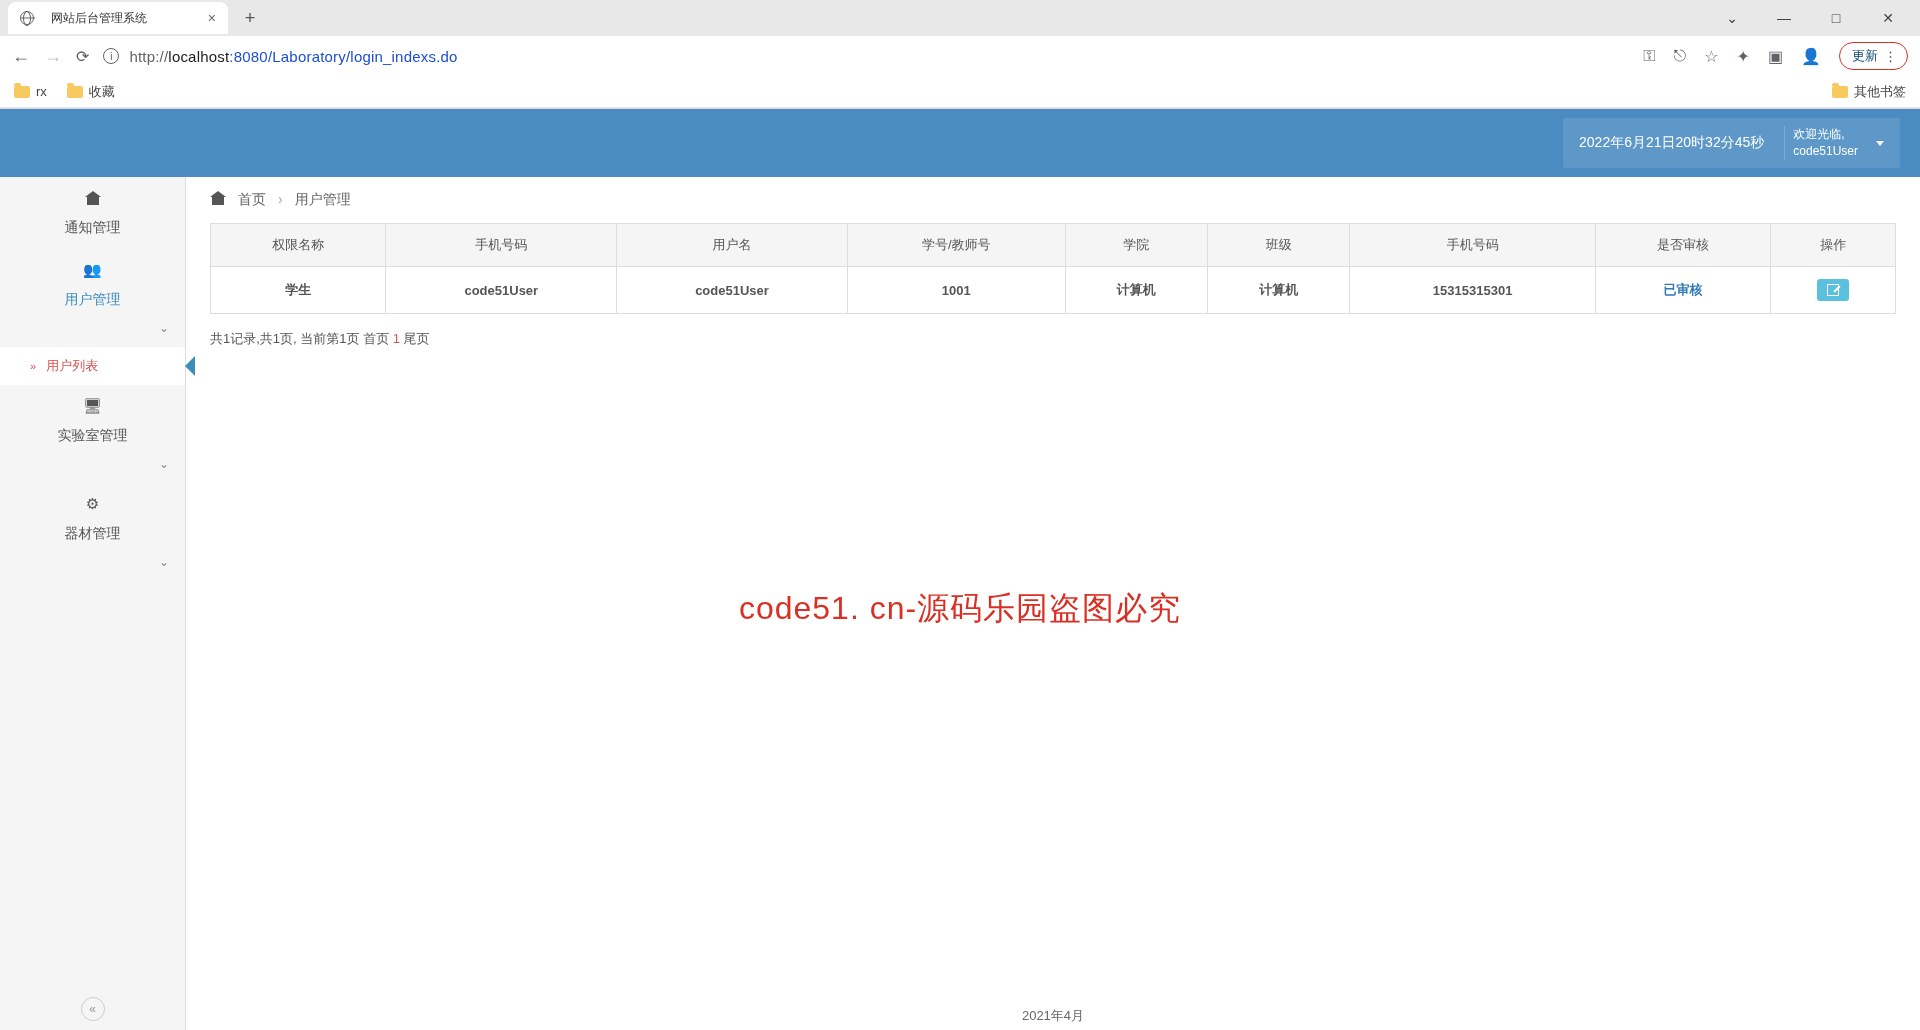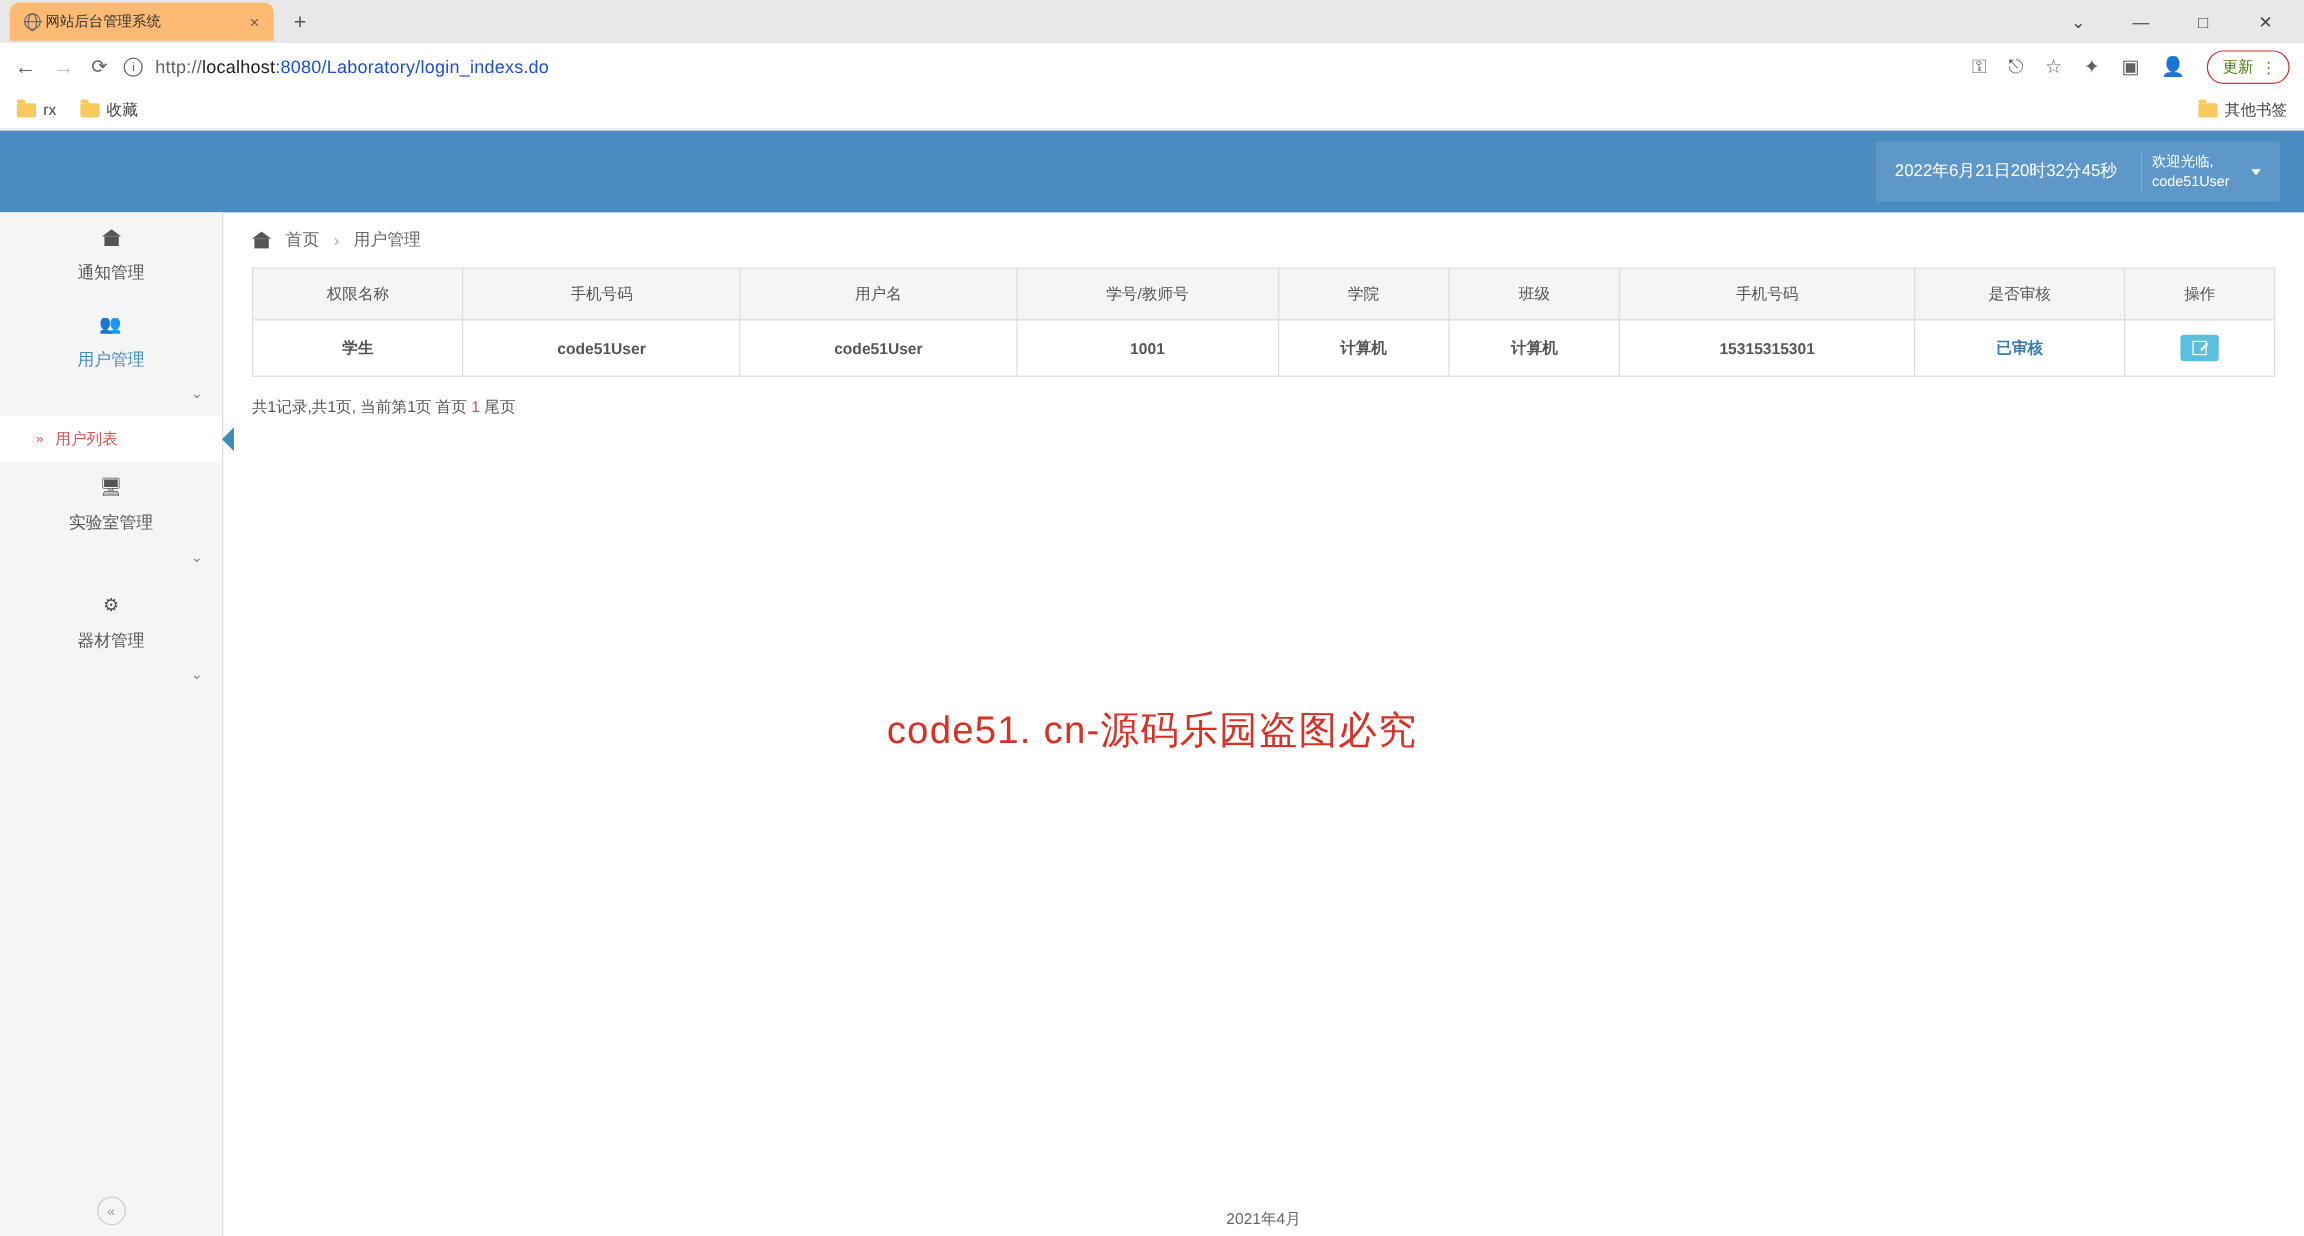--- a/index.html
+++ b/index.html
@@ -1,39 +1,39 @@
 <!DOCTYPE html>
 <html><head>
 <meta charset="utf-8">
 <style>
 * { margin: 0; padding: 0; box-sizing: border-box; }
 body { font-family: "Microsoft YaHei", Arial, sans-serif; font-size: 13px; color: #333; background: #fff; width: 1920px; height: 1030px; overflow: hidden; }
 
 
 .browser-chrome { background: #f1f1f1; border-bottom: 1px solid #ddd; }
 .tab-bar { display: flex; align-items: center; height: 36px; background: #e8e8e8; }
-.tab { display: flex; align-items: center; background: #fdba74; height: 32px; padding: 0 12px; margin-left: 8px; border-radius: 8px 8px 0 0; min-width: 220px; gap: 4px; font-size: 12px; color: #333; }
+.tab { display: flex; align-items: center; background: #ffffff; height: 32px; padding: 0 12px; margin-left: 8px; border-radius: 8px 8px 0 0; min-width: 220px; gap: 17px; font-size: 12px; color: #333; }
 .tab .globe { width: 14px; height: 14px; border: 1.5px solid #666; border-radius: 50%; position: relative; }
 .tab .globe::before { content: ""; position: absolute; left: 50%; top: -1.5px; bottom: -1.5px; width: 6px; border: 1.5px solid #666; border-radius: 50%; transform: translateX(-50%); }
 .tab .globe::after { content: ""; position: absolute; left: -1.5px; right: -1.5px; top: 50%; height: 0; border-top: 1.5px solid #666; transform: translateY(-50%); }
 .tab .close { margin-left: auto; font-size: 14px; color: #666; }
 .newtab { width: 28px; height: 28px; display: flex; align-items: center; justify-content: center; font-size: 18px; color: #555; margin-left: 8px; }
 .win-controls { margin-left: auto; display: flex; gap: 20px; padding: 0 16px; color: #444; font-size: 14px; }
 .win-controls span { width: 32px; text-align: center; }
 
 .addr-bar { display: flex; align-items: center; height: 40px; padding: 0 12px; gap: 14px; background: #fff; }
 .nav-btn { color: #5f6368; font-size: 18px; }
 .reload { color: #5f6368; font-size: 16px; }
 .url-box { flex: 1; display: flex; align-items: center; gap: 10px; font-size: 15px; color: #5f6368; }
 .url-box .info { width: 16px; height: 16px; border: 1.5px solid #5f6368; border-radius: 50%; display: flex; align-items: center; justify-content: center; font-size: 10px; }
 .url-text { letter-spacing: 0.2px; }
 .url-text .host { color: #202124; }
 .url-text .path { color: #1d4ed8; }
 .right-icons { display: flex; align-items: center; gap: 18px; color: #5f6368; font-size: 16px; }
-.update-btn { border: 1px solid #d93025; color: #4d7c0f; border-radius: 16px; padding: 4px 12px; font-size: 13px; display: flex; align-items: center; gap: 6px; text-align: center; }
+.update-btn { border: 1px solid #d93025; color: #0c4a6e; border-radius: 16px; padding: 4px 12px; font-size: 13px; display: flex; align-items: center; gap: 6px; text-align: center; }
 .update-btn .dots { letter-spacing: -2px; }
 
 .bookmarks { display: flex; align-items: center; height: 32px; padding: 0 14px; gap: 20px; background: #fff; border-bottom: 1px solid #e5e5e5; }
 .bm { display: flex; align-items: center; gap: 6px; font-size: 13px; color: #444; }
 .folder { width: 16px; height: 12px; background: #f7c95f; border-radius: 2px; position: relative; }
 .folder::before { content: ""; position: absolute; top: -3px; left: 0; width: 7px; height: 3px; background: #f7c95f; border-radius: 2px 2px 0 0; }
 .bm-right { margin-left: auto; }
 
 
 .app-header { background: #4a8bc2; height: 68px; display: flex; align-items: center; justify-content: flex-end; padding: 0 20px; }
@@ -63,21 +63,21 @@
 .i-home::before { content: ""; position: absolute; left: 0; right: 0; top: 0; height: 0; border-left: 8px solid transparent; border-right: 8px solid transparent; border-bottom: 6px solid currentColor; }
 .i-home::after { content: ""; position: absolute; left: 2px; right: 2px; bottom: 0; top: 6px; background: currentColor; }
 .i-users::before { content: "👥"; font-size: 15px; }
 .i-monitor::before { content: "🖥"; font-size: 15px; }
 .i-gears::before { content: "⚙"; font-size: 15px; }
 .i-edit { width: 12px; height: 12px; border: 1.5px solid #fff; position: relative; display: inline-block; }
 .i-edit::after { content: ""; position: absolute; width: 8px; height: 2px; background: #fff; transform: rotate(-45deg); right: -3px; top: 3px; }
 
 
 .main { flex: 1; padding: 0; overflow: auto; }
-.breadcrumb { display: flex; align-items: center; gap: 12px; padding: 14px 24px; color: #666; font-size: 14px; }
+.breadcrumb { display: flex; align-items: flex-start; gap: 12px; padding: 14px 24px; color: #666; font-size: 14px; }
 .breadcrumb .i-home { color: #666; }
 .breadcrumb .sep { color: #aaa; }
 
 .table-wrap { padding: 0 24px; }
 table { width: 100%; border-collapse: collapse; font-size: 13px; }
 th, td { border: 1px solid #ddd; padding: 12px 8px; text-align: center; }
 th { background: #f5f5f5; color: #555; font-weight: normal; }
 td { color: #555; font-weight: bold; }
 .status-link { color: #337ab7; }
 .edit-btn { background: #5bc0de; border-radius: 3px; padding: 5px 10px; display: inline-flex; align-items: center; justify-content: center; }

